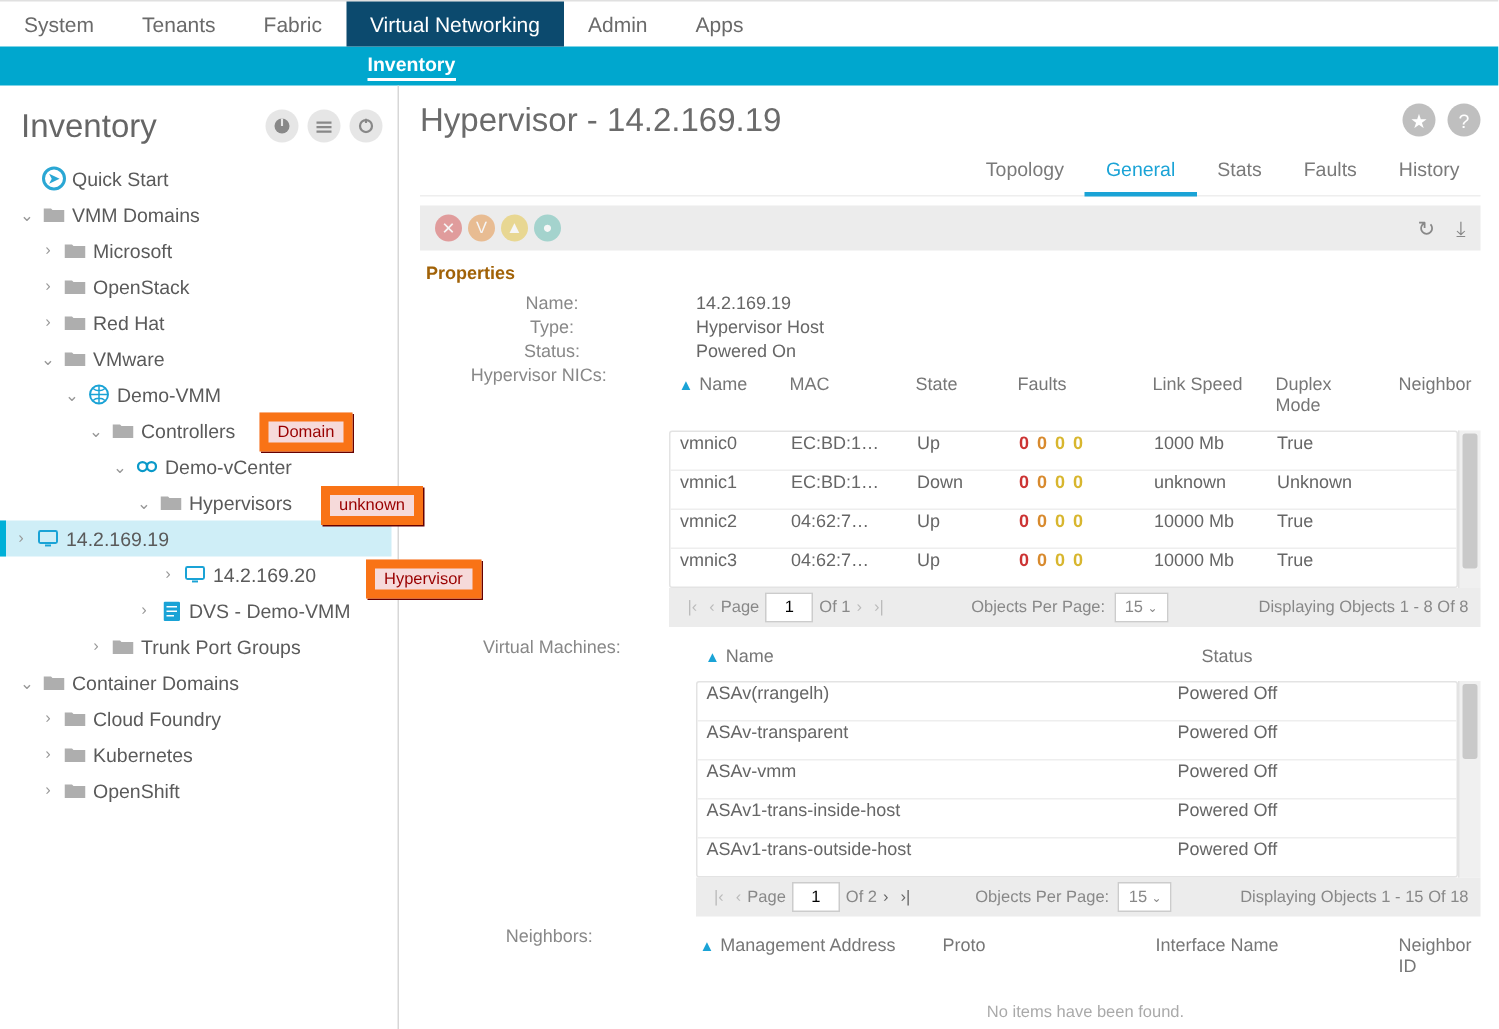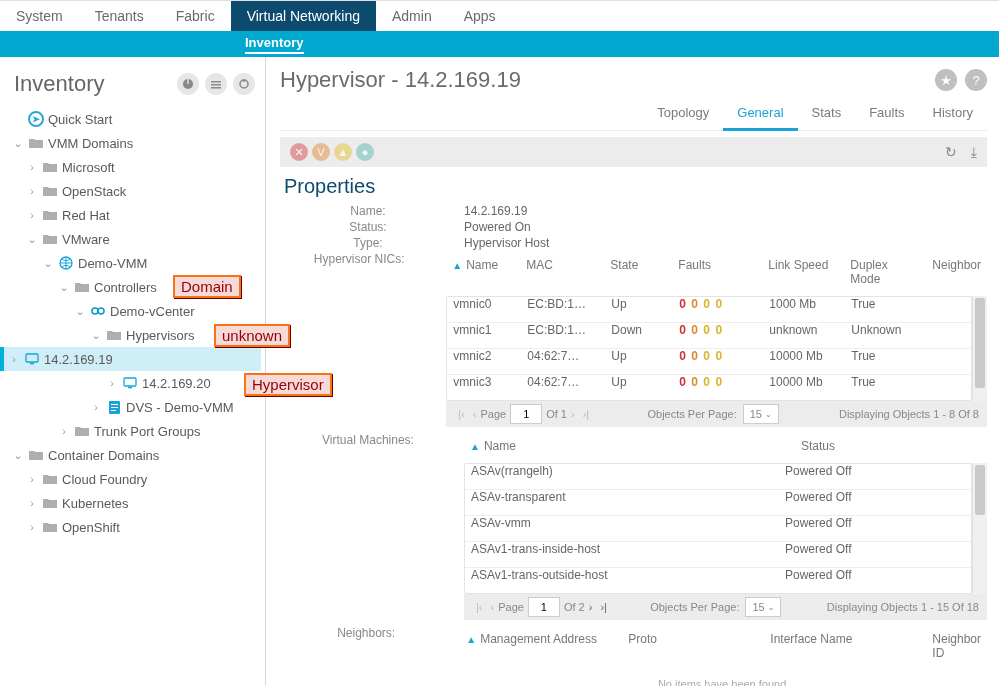--- a/index.html
+++ b/index.html
@@ -40,21 +40,21 @@
   .rtabs{display:flex;justify-content:flex-end;margin:6px 0 4px 0;border-bottom:1px solid #eee}
   .rtab{padding:6px 14px 8px;color:#7a7a7a;cursor:pointer;font-size:13px}
   .rtab.active{color:#1aa3d6;border-bottom:3px solid #1aa3d6;margin-bottom:-1px}
   
   .faultbar{background:#ececec;height:30px;display:flex;align-items:center;padding:0 10px;margin-top:6px}
   .fcirc{width:18px;height:18px;border-radius:50%;margin-right:4px;display:flex;align-items:center;justify-content:center;color:#fff;font-size:11px;opacity:.55}
   .faultbar .spacer{flex:1}
   .barico{color:#888;margin-left:14px;cursor:pointer;font-size:14px}
   
   .props{margin-top:8px}
-  .props h3{margin:4px 0 6px 4px;font-weight:400;color:#0c4a6e;font-size:20px}
+  .props h3{margin:4px 0 6px 4px;font-weight:700;color:#a16207;font-size:12px}
   .kv{display:flex;margin:2px 0;font-size:12px}
   .kv .k{width:176px;text-align:center;color:#888;padding-right:8px}
   .kv .v{color:#666}
   .tblhead{display:flex;background:#fff;font-size:12px;color:#777;padding:6px 0 10px 0}
   .tblhead .th{padding:0 6px}
   .tblbody{border:1px solid #e3e3e3;border-radius:2px}
   .row{display:flex;font-size:12px;color:#666;align-items:flex-start;height:25px;border-bottom:1px solid #eee;padding:0 0}
   .row:last-child{border-bottom:none}
   .row .td{padding:0 6px;overflow:hidden;text-overflow:ellipsis;white-space:nowrap}
   .faults0 span{font-weight:bold;margin-right:2px}
@@ -66,21 +66,21 @@
   
   .cN{width:62px}.cM{width:72px}.cS{width:56px}.cF{width:78px}.cL{width:70px}.cD{width:70px}.cNb{flex:1}
   
   .vN{flex:1}.vS{width:180px}
   
   .nA{width:150px}.nI{width:150px}.nP{width:130px}.nN{flex:1;text-align:left}
   .sortasc{color:#1aa3d6;font-size:10px;margin-right:4px}
   .scrollcol{width:14px;background:#f0f0f0;border-left:1px solid #e3e3e3}
   .scrollthumb{background:#c9c9c9;height:40px;margin:2px;border-radius:2px}
   .noitems{text-align:center;color:#aaa;font-size:11px;padding:8px 0 2px}
-  .ann-box{position:absolute;border:2px solid #f97316;background:#f6dada;color:#900;font-size:15px;padding:1px 6px;pointer-events:none;box-shadow:1px 1px 0 #600}
+  .ann-box{position:absolute;border:6px solid #f97316;background:#f6dada;color:#900;font-size:11px;padding:1px 6px;pointer-events:none;box-shadow:1px 1px 0 #600}
   .quick-icon{color:#2aa7d4;font-weight:bold;border:2px solid #2aa7d4;border-radius:50%;width:12px;height:12px;display:inline-flex;align-items:center;justify-content:center;font-size:9px}
 </style>
 </head>
 <body>
 
 <div class="topnav">
   <div class="navitem">System</div>
   <div class="navitem">Tenants</div>
   <div class="navitem">Fabric</div>
   <div class="navitem active">Virtual Networking</div>
@@ -315,26 +315,26 @@
       <span class="barico">⤓</span>
     </div>
 
     <div class="props">
       <h3>Properties</h3>
       <div class="kv">
           <div class="k">Name:</div>
           <div class="v">14.2.169.19</div>
         </div>
       <div class="kv">
+          <div class="k">Type:</div>
+          <div class="v">Hypervisor Host</div>
+        </div>
+      <div class="kv">
           <div class="k">Status:</div>
           <div class="v">Powered On</div>
-        </div>
-      <div class="kv">
-          <div class="k">Type:</div>
-          <div class="v">Hypervisor Host</div>
         </div>
 
       <div class="kv" style="align-items:flex-start">
         <div class="k">Hypervisor NICs:</div>
         <div class="v" style="flex:1">
           <div class="tblhead">
             <div class="th cN"><span class="sortasc">▲</span><span>Name</span></div>
             <div class="th cM">MAC</div>
             <div class="th cS">State</div>
             <div class="th cF">Faults</div>

